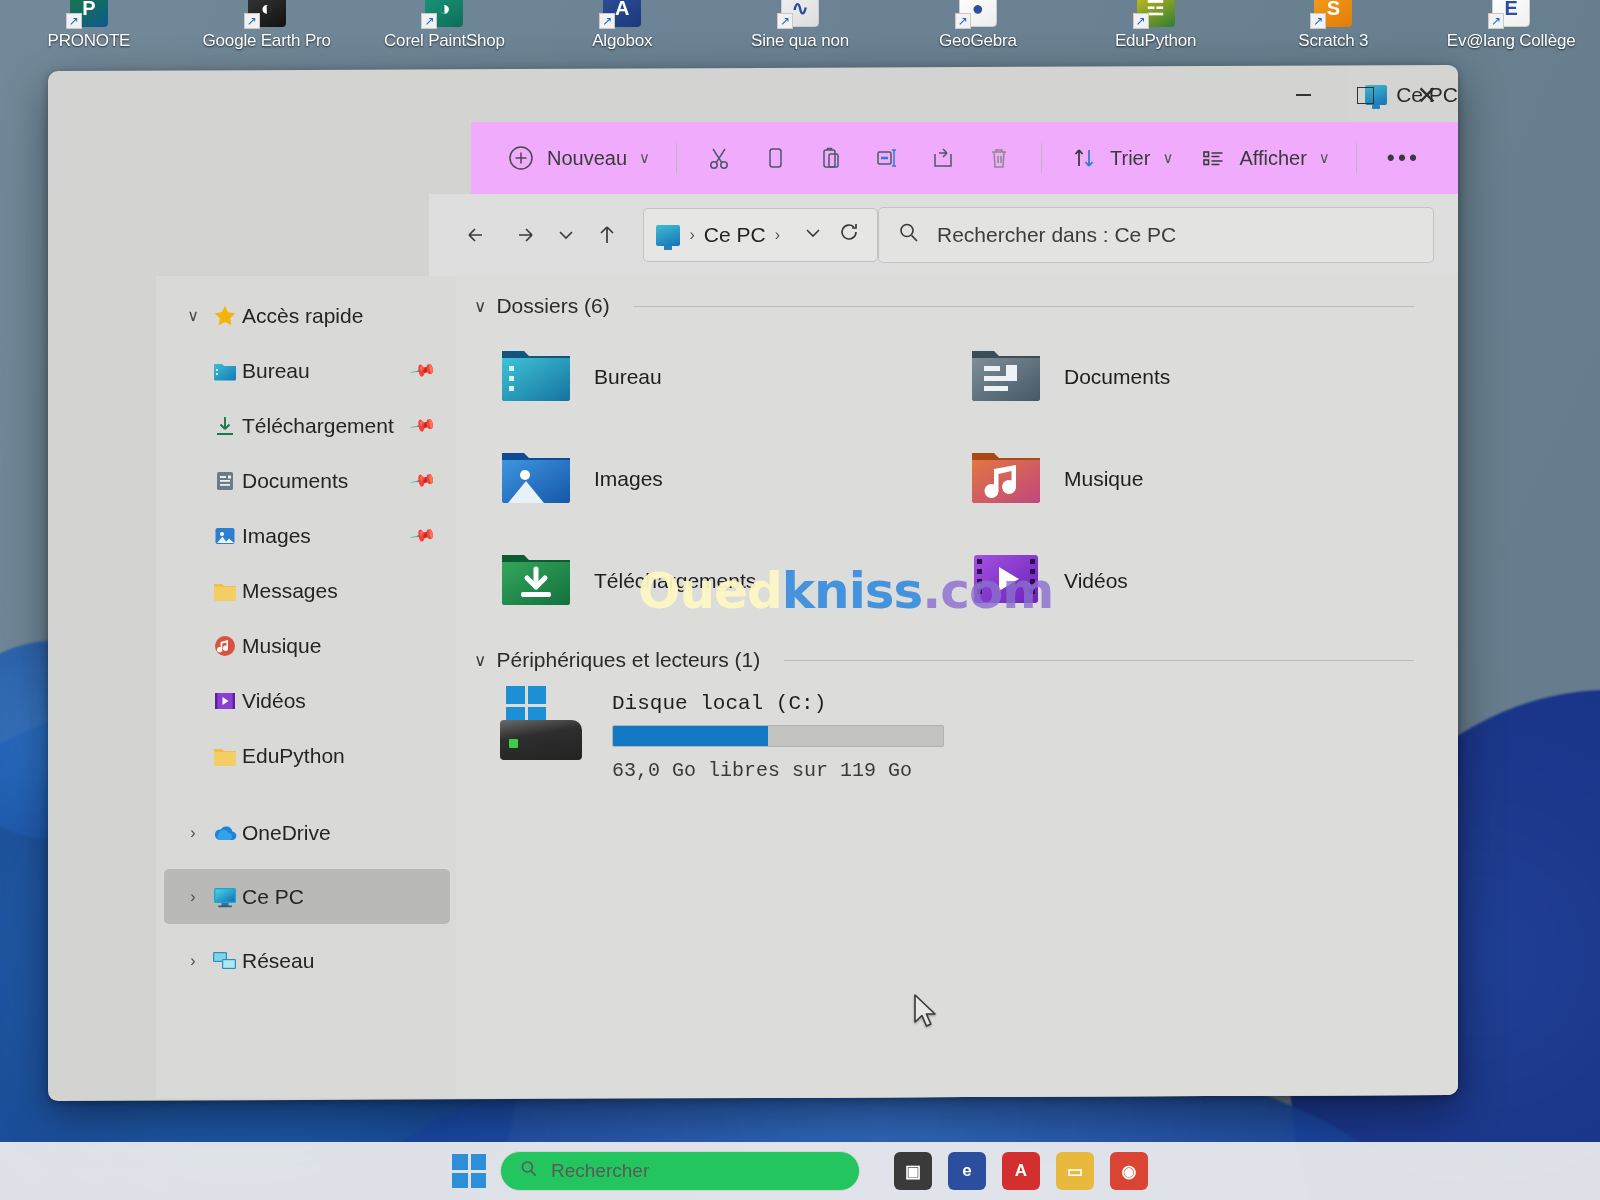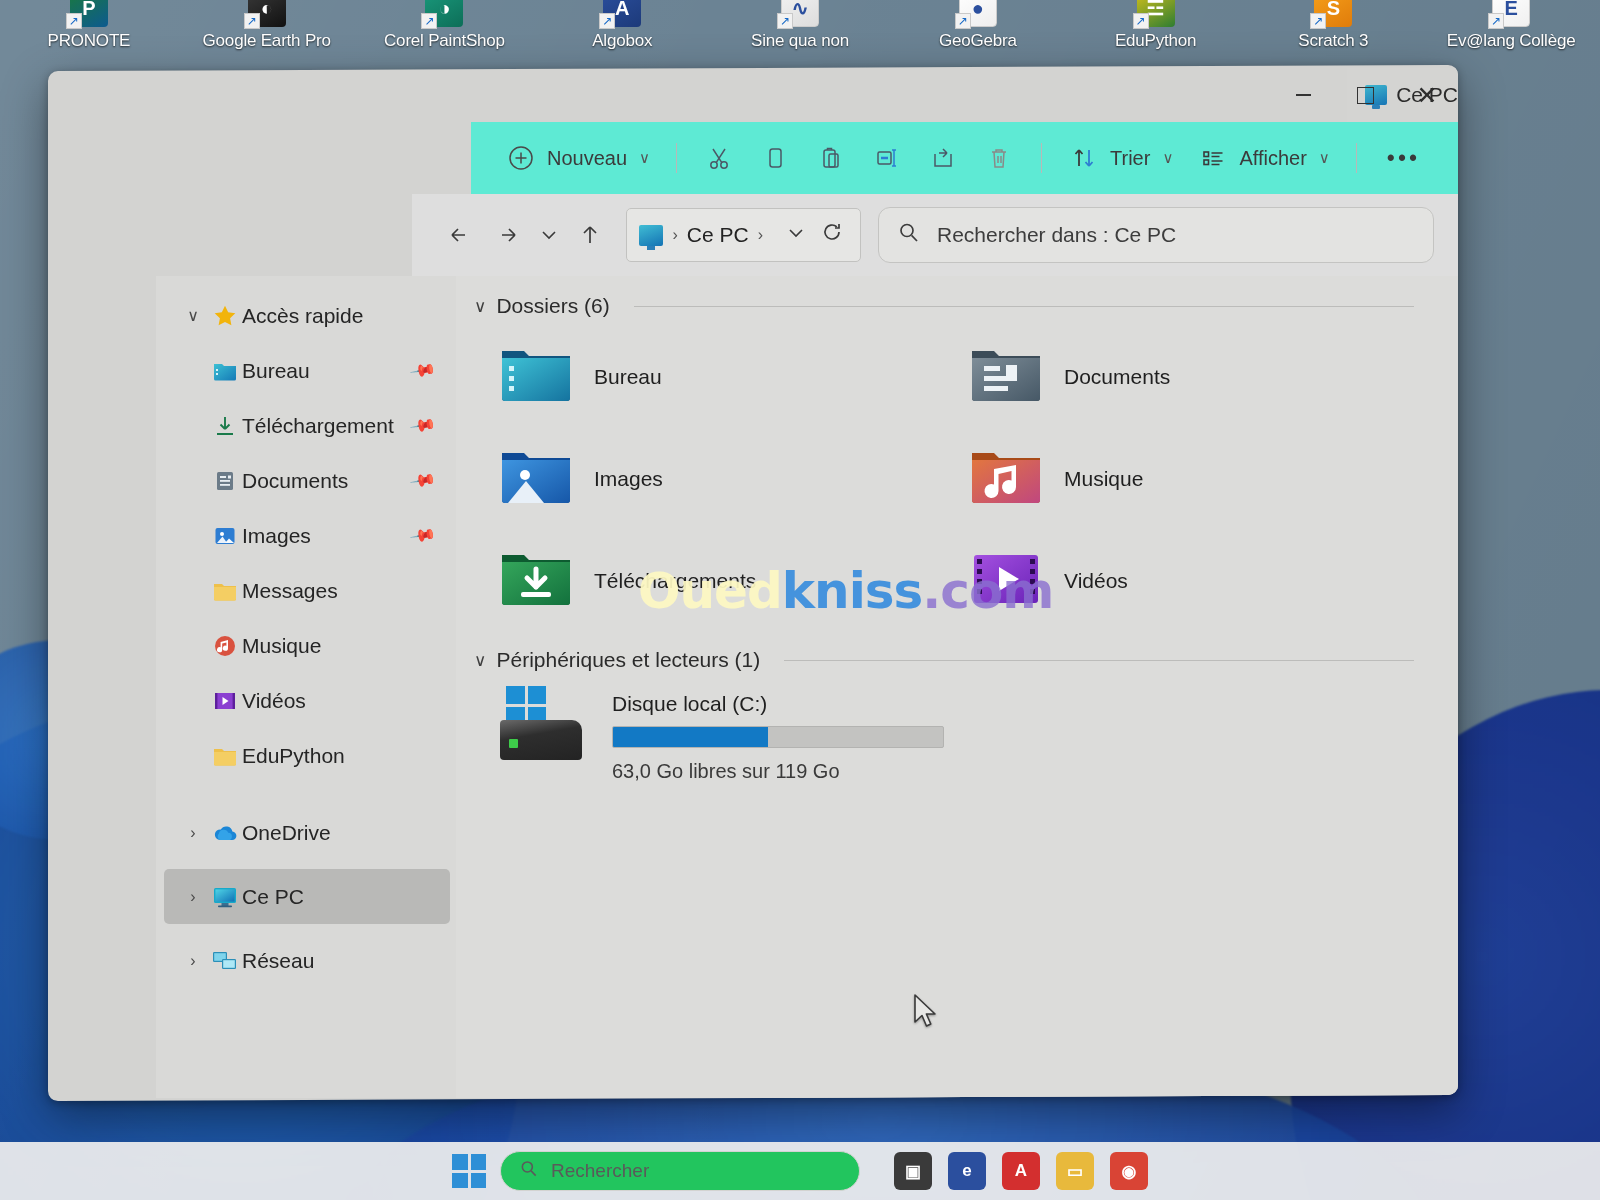--- a/index.html
+++ b/index.html
@@ -128,21 +128,21 @@
     display: flex; align-items: center; justify-content: center;
     font-size: 18px; color: #2e2e2e;
   }
   .wc-min::before { content:""; width:15px; height:1.6px; background:#333; display:block; }
   .wc-max::before { content:""; width:15px; height:15px; border:1.7px solid #333; display:block; }
   .wc-close { font-size: 25px; font-weight: 300; }
 
   
   #cmdbar {
     height: 72px; flex: 0 0 72px;
-    background: #5eead4;
+    background: #f0abfc;
     display: flex; align-items: center;
     padding: 0 22px;
     gap: 0px;
   }
   .cb-btn {
     height: 42px;
     display: flex; align-items: center; gap: 10px;
     padding: 0 12px;
     border-radius: 5px;
     color: #3b3b3b;
@@ -190,24 +190,24 @@
     content:""; position:absolute; left:8px; bottom:-4px; width:8px; height:4px; background:#2a7fb8;
   }
   .ab-sep { margin: 0 9px; color: #555; font-size: 16px; }
   .ab-crumb { font-size: 21px; color: #232323; }
   .ab-spacer { flex: 1 1 auto; }
   .ab-chev { font-size: 17px; color:#444; padding: 0 14px; }
   .ab-refresh { font-size: 23px; color:#3c3c3c; padding-right: 4px; }
   #searchbox {
     flex: 0 0 556px;
     height: 56px;
-    margin-left: 17px;
+    margin-left: 0;
     background: #e3e3e1;
     border: 1px solid #c4c4c2;
-    border-radius: 12px;
+    border-radius: 5px;
     display: flex; align-items: center;
     padding: 0 18px;
     gap: 16px;
   }
   .sb-text { font-size: 21px; color: #3d3d3d; }
 
   
   #winbody { flex: 1 1 auto; display: flex; min-height: 0; background: #d9d9d7; }
 
   
@@ -262,21 +262,21 @@
   .tile {
     height: 90px;
     display: flex; align-items: center; gap: 22px;
     padding-left: 26px;
     border-radius: 5px;
   }
   .tile-icon { width: 72px; height: 64px; flex: 0 0 72px; position: relative; }
   .tile-label { font-size: 21px; color: #1f1f1f; white-space: nowrap; }
 
   
-  .drive-row { display: flex; align-items: flex-start; gap: 22px; margin-top: 6px; padding-left: 26px; }
+  .drive-row { display: flex; align-items: flex-start; gap: 22px; margin-top: 6px; padding-left: 26px; font-family: Liberation Mono, monospace; }
   .drive-icon { width: 90px; height: 78px; flex: 0 0 90px; position: relative; }
   .win-logo {
     position: absolute; left: 6px; top: 0;
     width: 40px; height: 38px;
     display: grid; grid-template-columns: 1fr 1fr; grid-template-rows: 1fr 1fr; gap: 3px;
   }
   .win-logo i { background: #1d8fd4; display:block; }
   .drive-body {
     position: absolute; left: 0; top: 34px;
     width: 82px; height: 40px;

